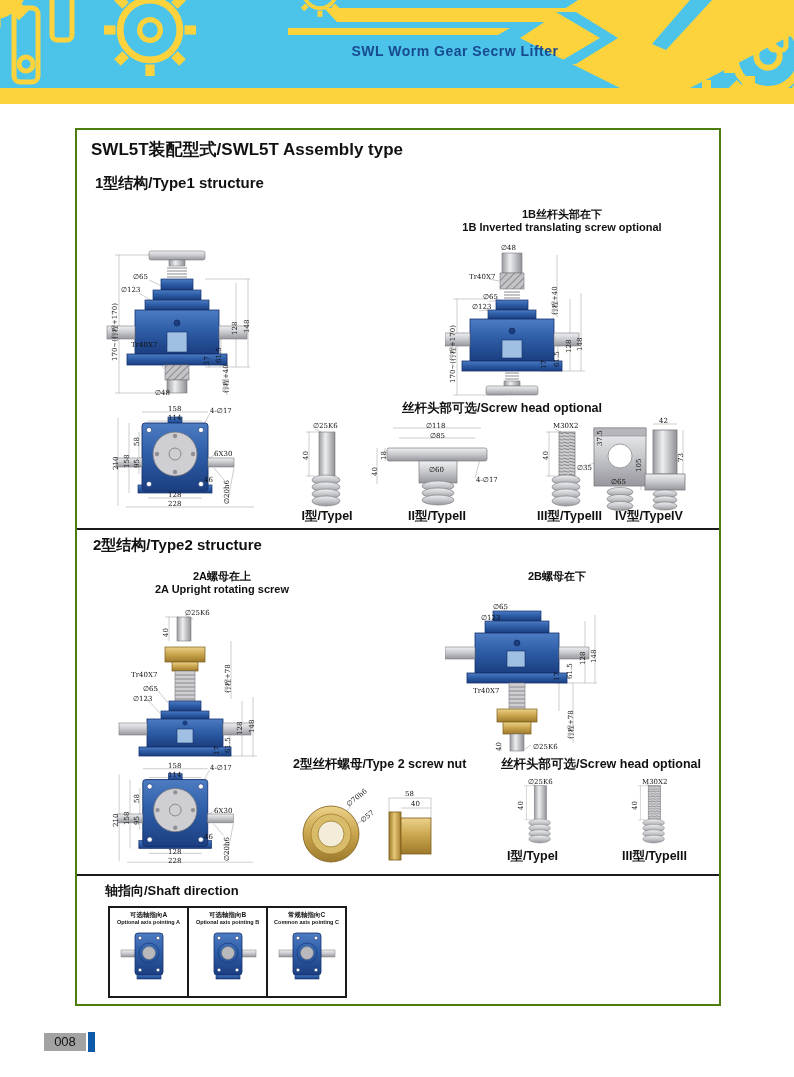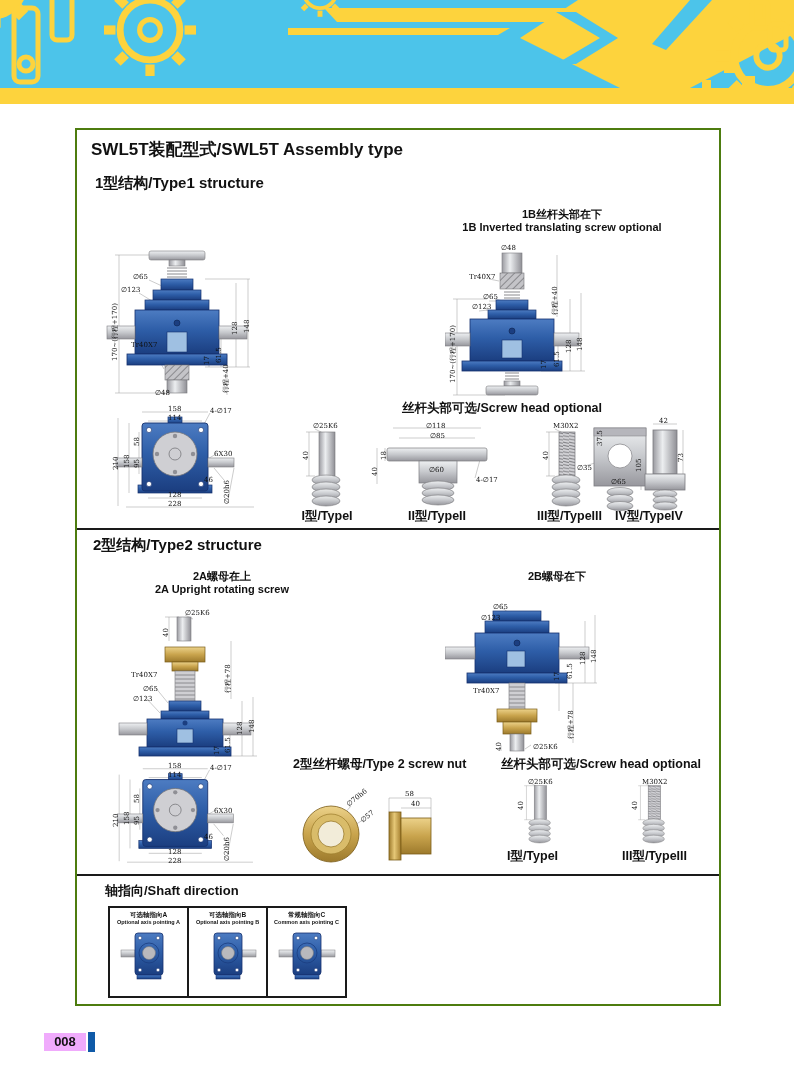--- a/index.html
+++ b/index.html
@@ -28,22 +28,22 @@
   .v{transform:rotate(-90deg);transform-origin:0 0;}
   .d38{transform:rotate(-38deg);transform-origin:0 0;}
   
   .sd-table{position:absolute;display:flex;border:2px solid #1a1a1a;background:#fff;box-sizing:border-box;}
   .sd-cell{flex:1;border-right:2px solid #1a1a1a;position:relative;text-align:center;padding-top:3px;}
   .sd-cell:last-child{border-right:none;}
   .sd-cn{font-size:6.5px;font-weight:bold;color:#111;line-height:8px;}
   .sd-en{font-size:5.5px;font-weight:bold;color:#111;line-height:7px;}
   .sd-cell svg{display:block;margin:3px auto 0 auto;}
   
-  .pagechip{position:absolute;left:44px;top:1033px;width:42px;height:18px;background:#f0abfc;
-            color:#111;font-size:13px;font-weight:bold;text-align:center;line-height:18px;}
+  .pagechip{position:absolute;left:44px;top:1033px;width:42px;height:18px;background:#a3a3a3;
+            color:#111;font-size:13px;font-weight:normal;text-align:center;line-height:18px;}
   .pagebar{position:absolute;left:88px;top:1032px;width:7px;height:20px;background:#0f5aa8;}
 </style>
 </head>
 <body>
 
 <svg width="0" height="0" style="position:absolute" aria-hidden="true">
   <defs>
     <linearGradient id="bV" x1="0" y1="0" x2="0" y2="1">
       <stop offset="0" stop-color="#4d7cc2"></stop>
         <stop offset=".45" stop-color="#2e5ea8"></stop>
@@ -135,20 +135,21 @@
         <rect x="752" y="2" width="16" height="26" rx="4"></rect>
         <rect x="770" y="24" width="16" height="26" rx="4"></rect>
       </g>
       <g fill="#fdd33d">
         <rect x="724" y="62" width="11" height="11"></rect>
         <rect x="742" y="76" width="13" height="12"></rect>
         <rect x="702" y="80" width="9" height="8"></rect>
       </g>
     </svg>
     <div class="banner-text">
+      <div class="banner-subtitle">SWL Worm  Gear Secrw Lifter</div>
     </div>
     <div class="banner-bar"></div>
   </div>
 
   <div class="content-box">
 
     <div class="h1" style="left:14px;top:8px">SWL5T装配型式/SWL5T Assembly type</div>
     <div class="h2" style="left:18px;top:44px">1型结构/Type1 structure</div>
 
     <div class="colhead" style="left:330px;top:78px;width:310px">

